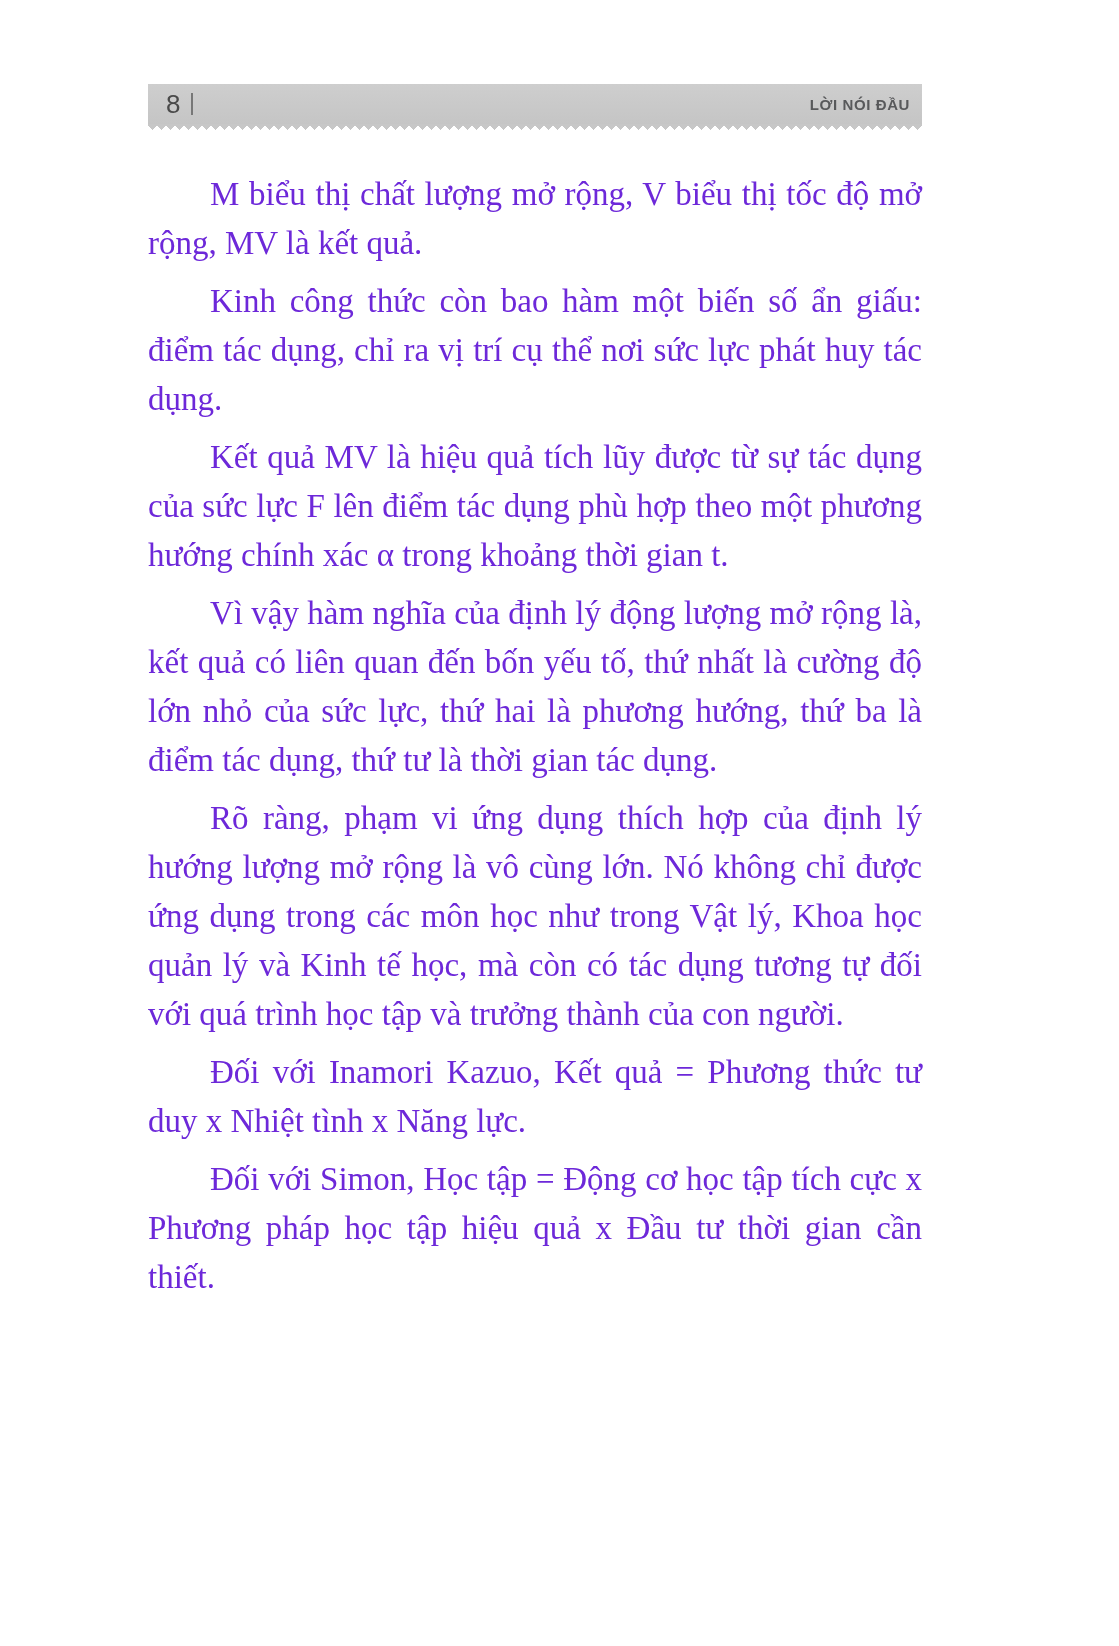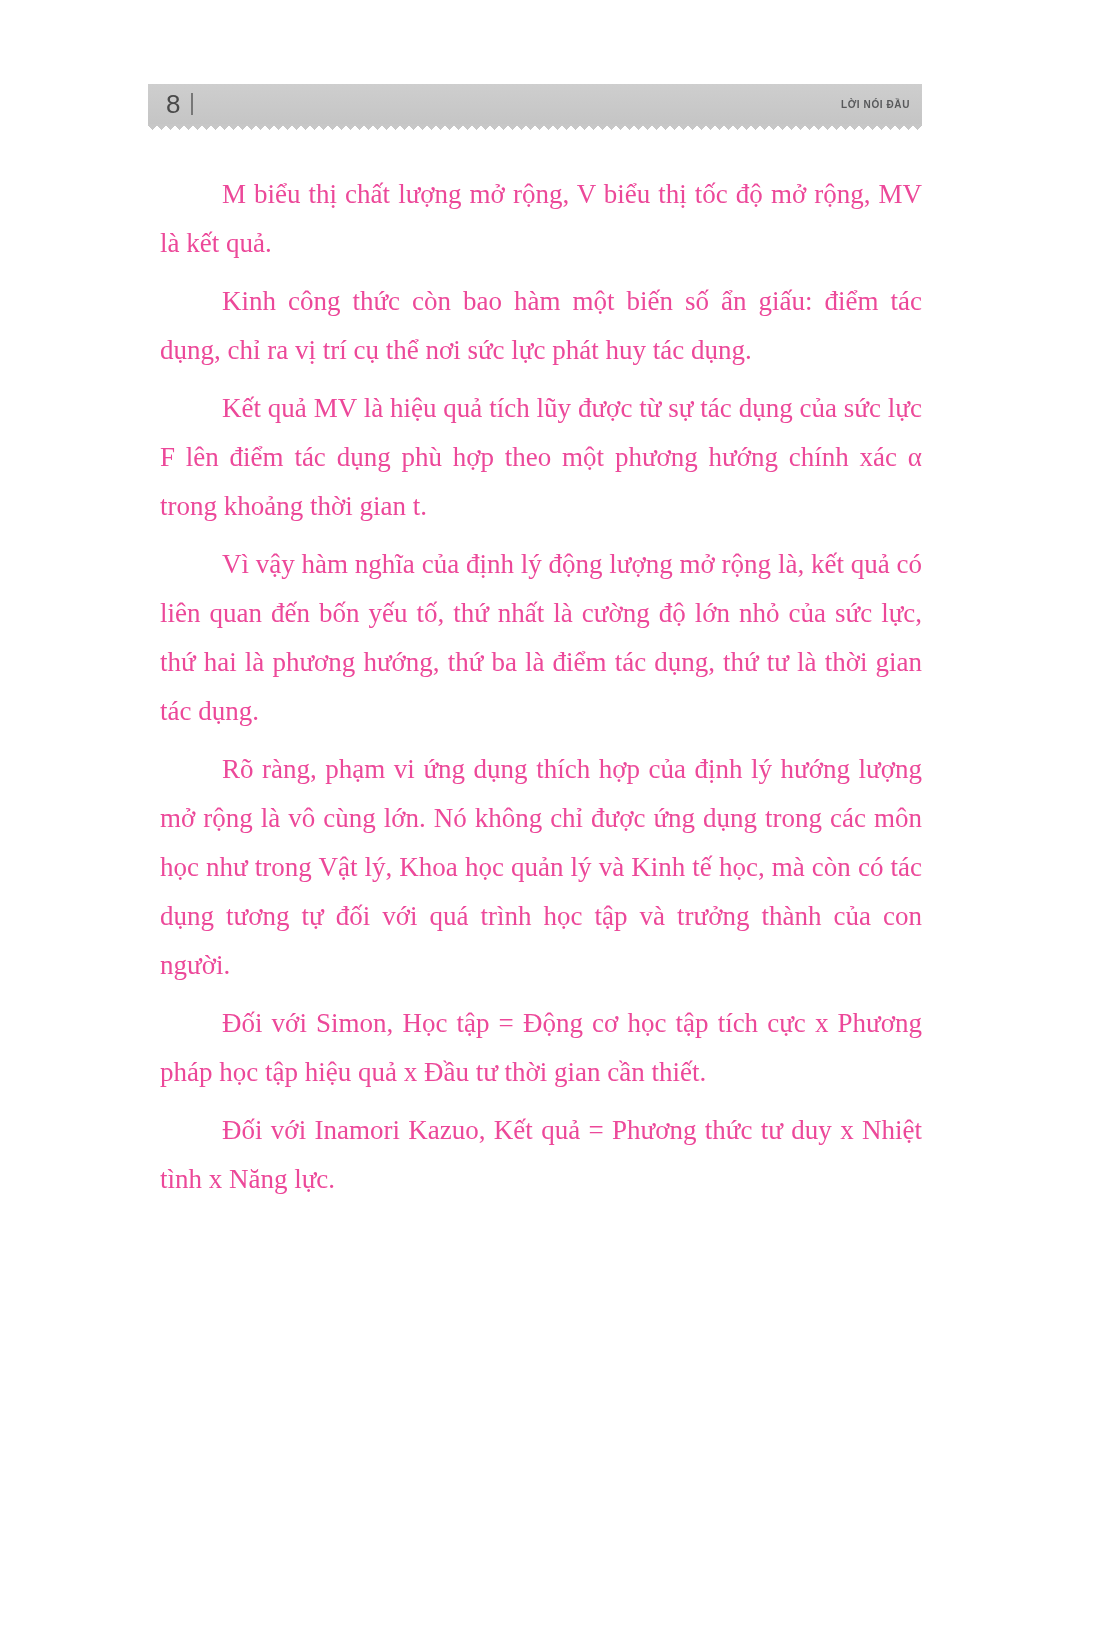--- a/index.html
+++ b/index.html
@@ -50,40 +50,39 @@
       color: #4a4a4a;
     }
     .bar-divider {
       display: inline-block;
       width: 2px;
       height: 22px;
       background: #777777;
     }
     .header-title {
       font-family: "Liberation Sans", sans-serif;
-      font-size: 10px;
+      font-size: 15px;
       font-weight: bold;
       letter-spacing: 0.6px;
       color: #58595b;
       padding-left: 44px;
     }
     .content {
       position: absolute;
       left: 148px;
       top: 170px;
       width: 774px;
     }
     .content p {
-      font-size: 27px;
+      font-size: 33px;
       line-height: 49px;
       text-align: justify;
       text-indent: 62px;
       margin-bottom: 9px;
-      color: #ec4899;
-      margin-left: 12px;
+      color: #6d28d9;
     }
   </style>
 </head>
 <body>
 
 <div class="page">
 
   <header class="header-bar">
     <span class="page-number-wrap">
       <span>8</span>
@@ -91,17 +90,17 @@
     </span>
     <span class="header-title">LỜI NÓI ĐẦU</span>
   </header>
 
   <main class="content">
     <p>M biểu thị chất lượng mở rộng, V biểu thị tốc độ mở rộng, MV là kết quả.</p>
     <p>Kinh công thức còn bao hàm một biến số ẩn giấu: điểm tác dụng, chỉ ra vị trí cụ thể nơi sức lực phát huy tác dụng.</p>
     <p>Kết quả MV là hiệu quả tích lũy được từ sự tác dụng của sức lực F lên điểm tác dụng phù hợp theo một phương hướng chính xác α trong khoảng thời gian t.</p>
     <p>Vì vậy hàm nghĩa của định lý động lượng mở rộng là, kết quả có liên quan đến bốn yếu tố, thứ nhất là cường độ lớn nhỏ của sức lực, thứ hai là phương hướng, thứ ba là điểm tác dụng, thứ tư là thời gian tác dụng.</p>
     <p>Rõ ràng, phạm vi ứng dụng thích hợp của định lý hướng lượng mở rộng là vô cùng lớn. Nó không chỉ được ứng dụng trong các môn học như trong Vật lý, Khoa học quản lý và Kinh tế học, mà còn có tác dụng tương tự đối với quá trình học tập và trưởng thành của con người.</p>
+    <p>Đối với Inamori Kazuo, Kết quả = Phương thức tư duy x Nhiệt tình x Năng lực.</p>
     <p>Đối với Simon, Học tập = Động cơ học tập tích cực x Phương pháp học tập hiệu quả x Đầu tư thời gian cần thiết.</p>
-    <p>Đối với Inamori Kazuo, Kết quả = Phương thức tư duy x Nhiệt tình x Năng lực.</p>
   </main>
 
 </div>
 
 </body></html>

